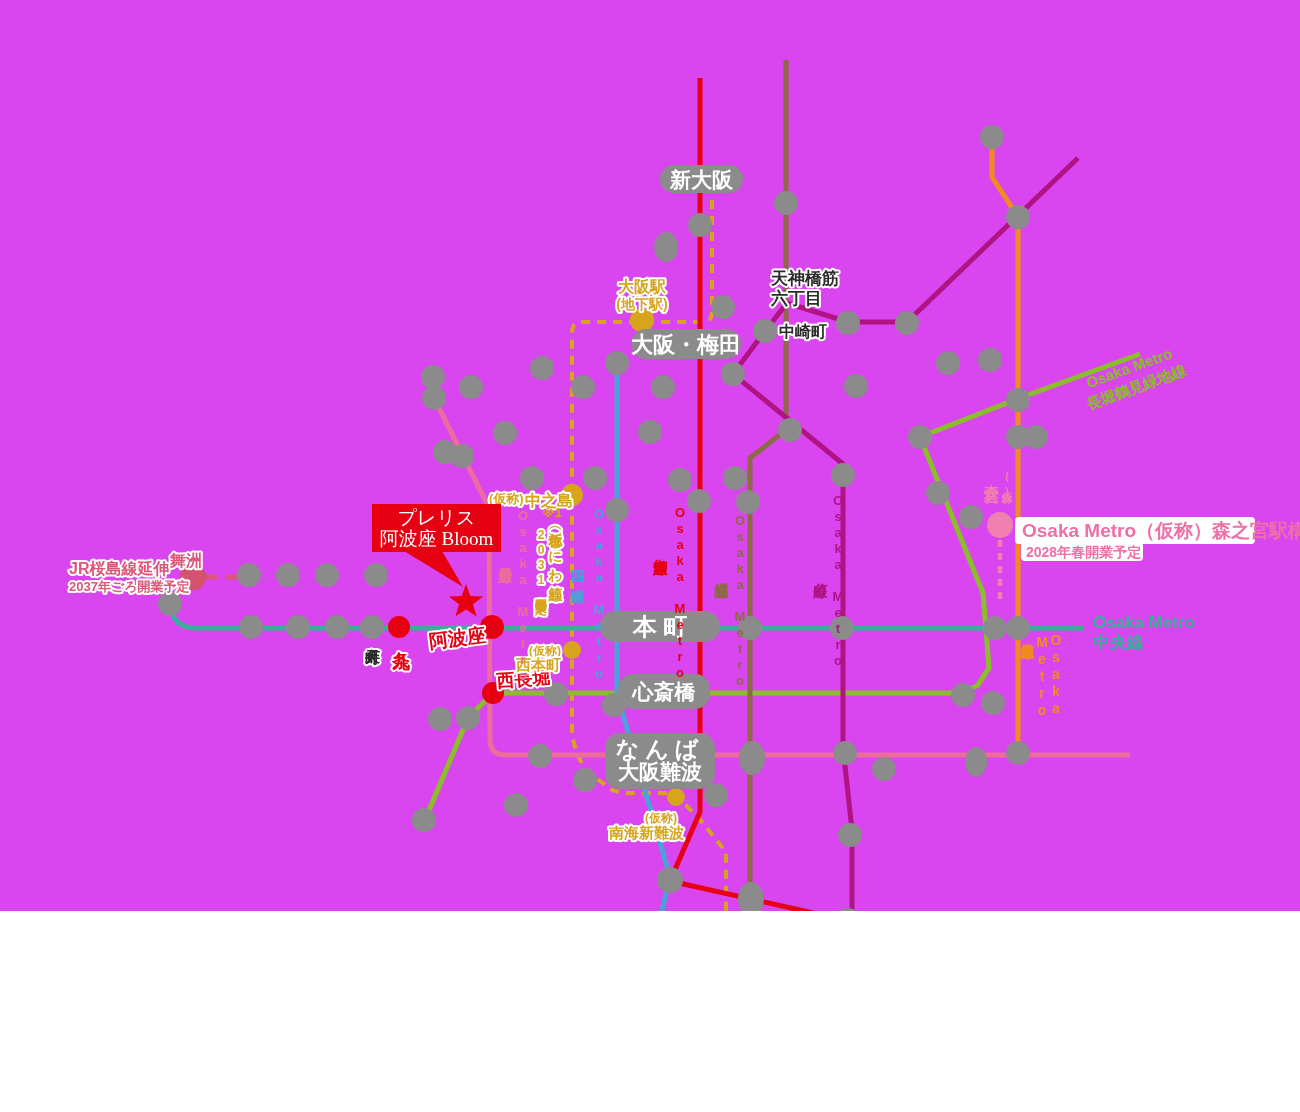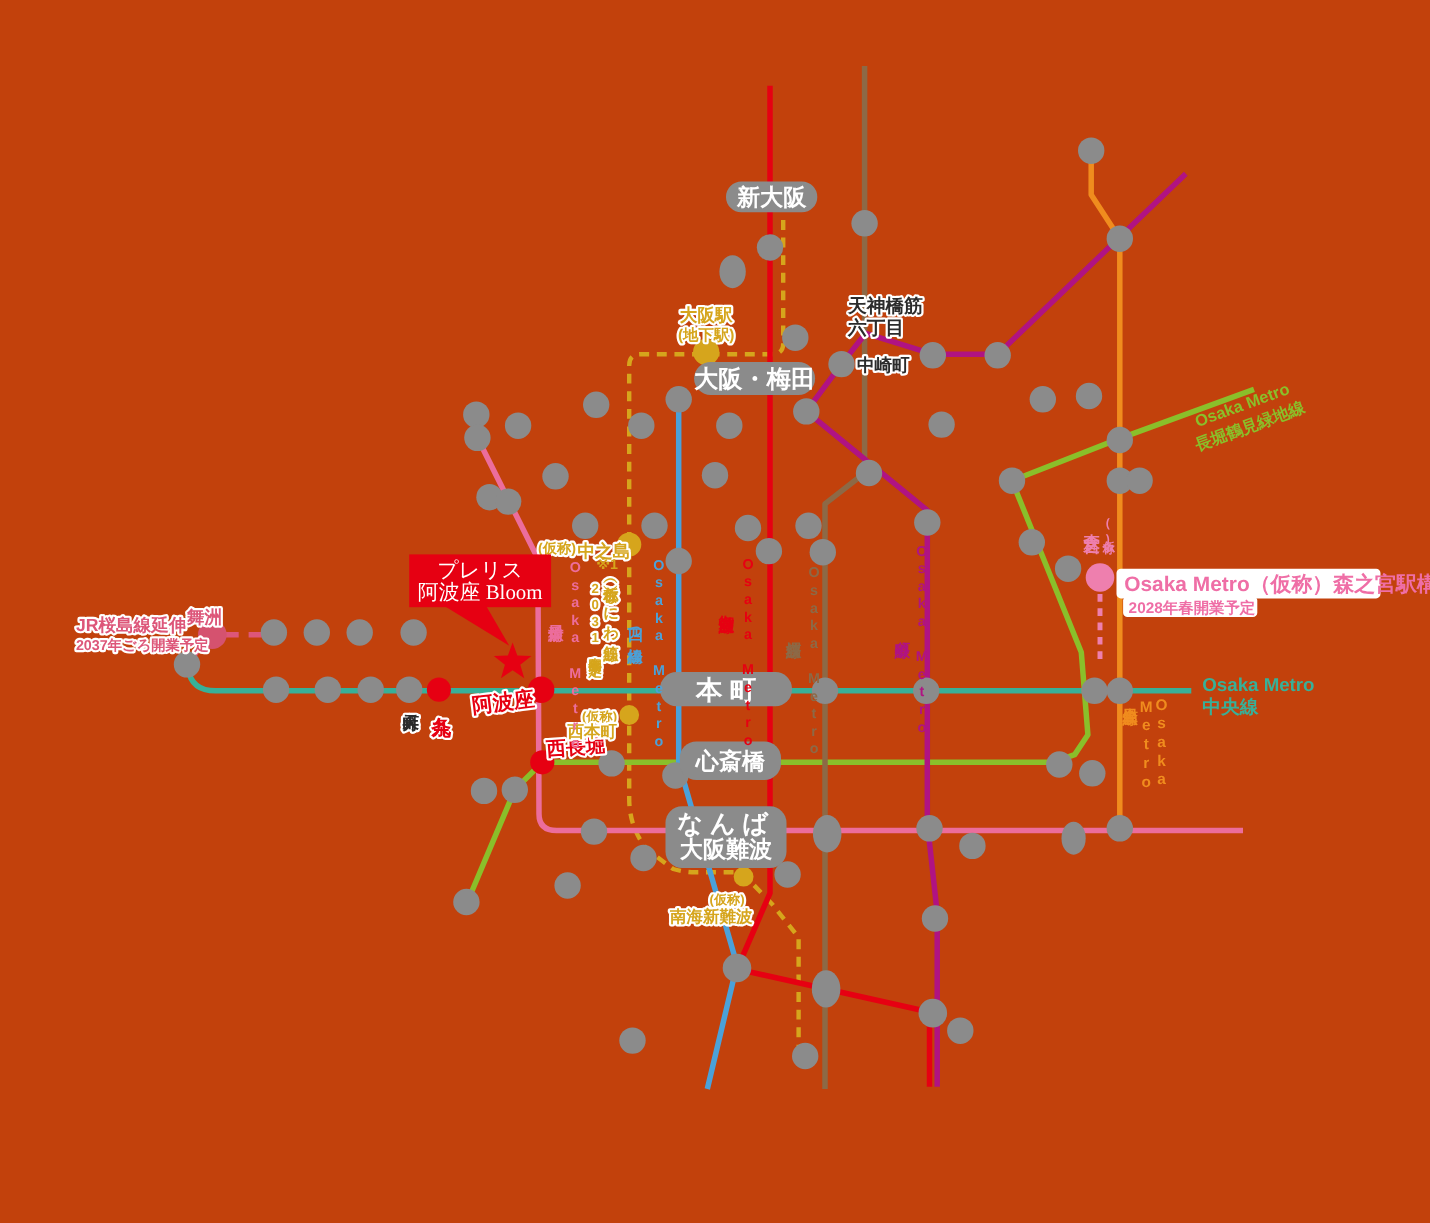--- a/index.html
+++ b/index.html
@@ -1,16 +1,16 @@
 <!DOCTYPE html>
 <html><head>
 <meta charset="utf-8">
 <style>
   html,body{margin:0;padding:0;background:#fff;}
-  #stage{position:relative;width:1300px;height:1112px;background:#c2410c;overflow:hidden;}
+  #stage{position:relative;width:1300px;height:911px;background:#d946ef;overflow:hidden;}
   svg{display:block;font-family:"Liberation Sans","DejaVu Sans",sans-serif;}
   text{font-family:"Liberation Sans","DejaVu Sans",sans-serif;}
   .v{writing-mode:vertical-rl;text-orientation:upright;letter-spacing:1px;}
   .outl{paint-order:stroke;stroke:#ffffff;stroke-width:4px;stroke-linejoin:round;}
   .boxfont{font-family:"Liberation Serif","DejaVu Serif",serif;}
 </style>
 </head>
 <body>
 
 <div id="stage">

